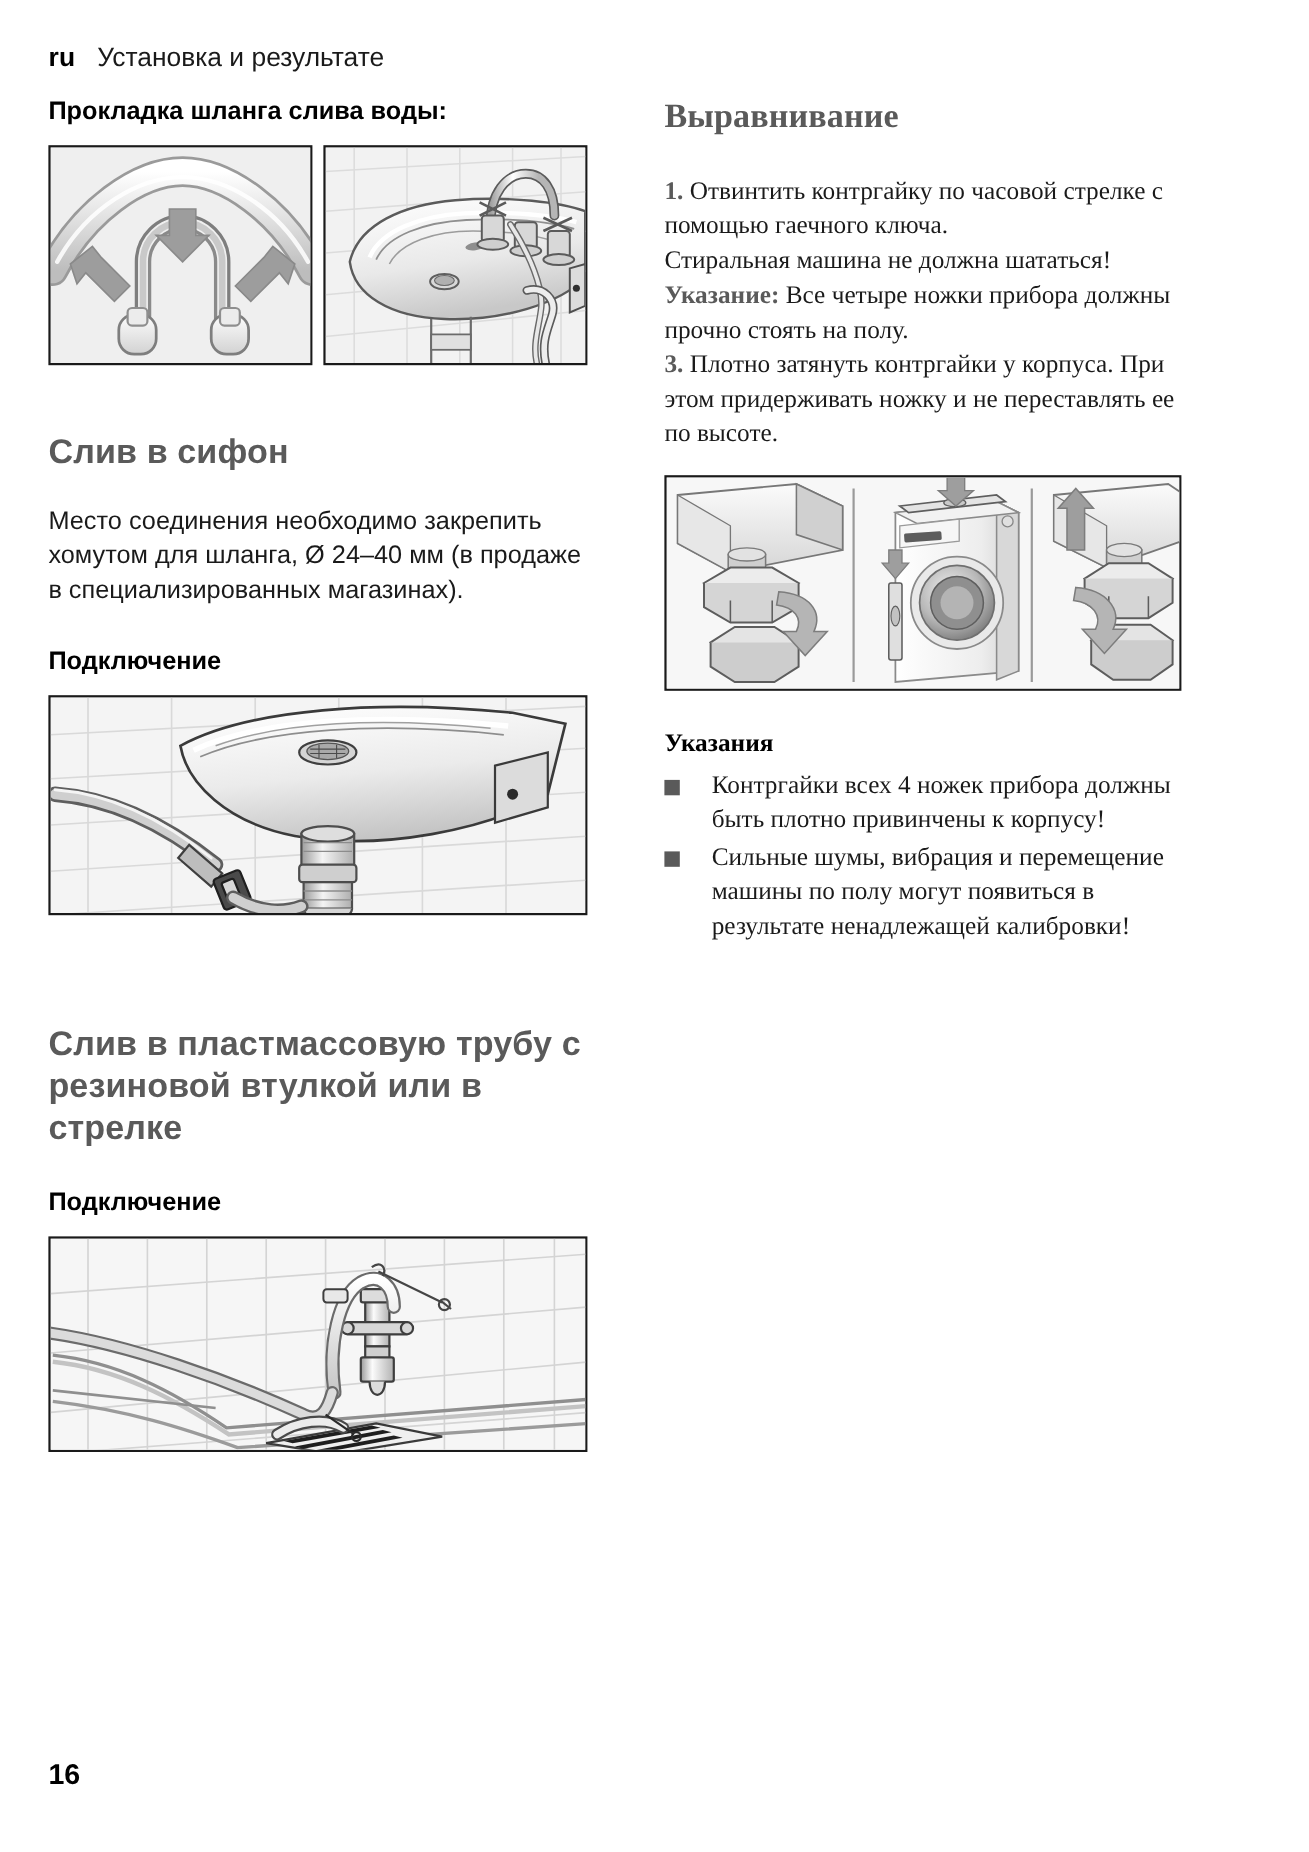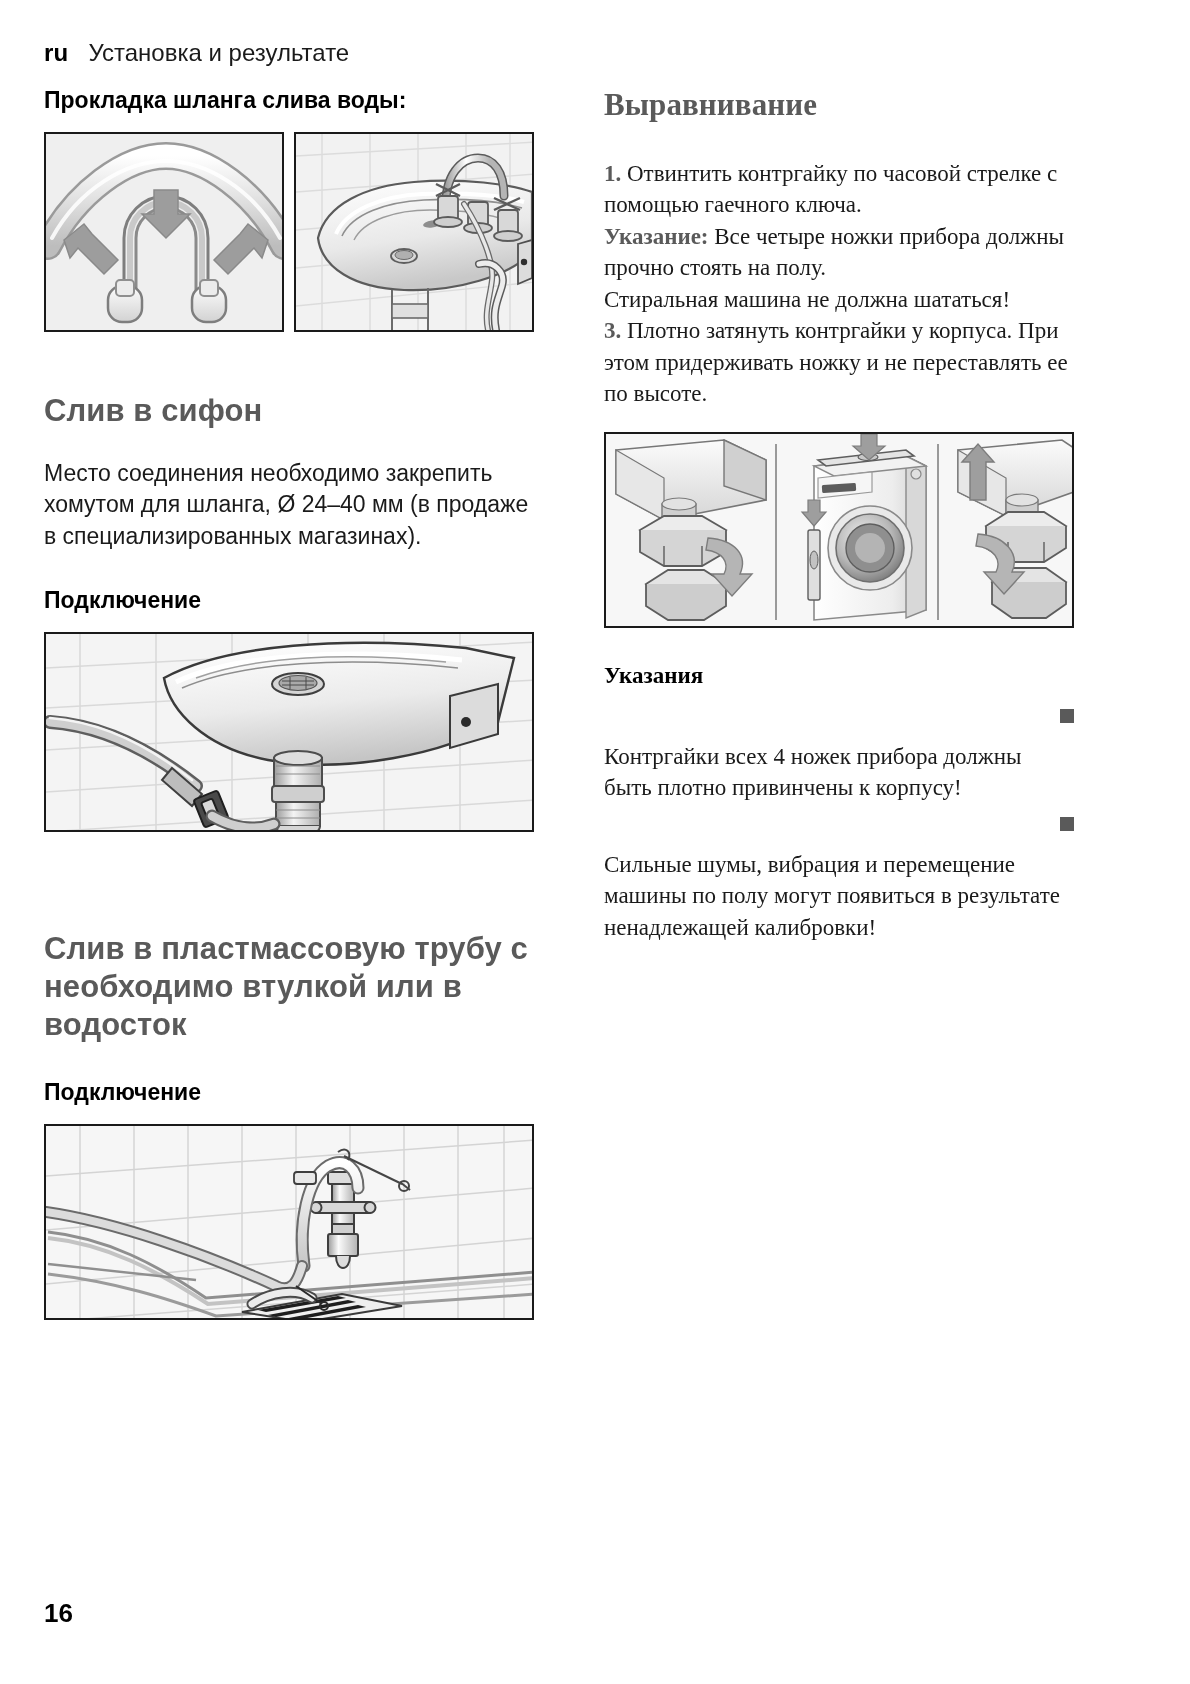--- a/index.html
+++ b/index.html
@@ -89,24 +89,23 @@
     background: #f0f0f0;
     position: relative;
     overflow: hidden;
   }
   .fig-row { display: flex; gap: 10px; }
 
   
   .bullet-list { margin: 0; padding: 0; list-style: none; }
   .bullet-item {
     display: flex;
-    align-items: flex-end;
-    gap: 18px;
+    align-items: flex-start;
+    gap: 29px;
     margin-bottom: 2px;
-    flex-direction: column;
   }
   .bullet-sq {
     flex: 0 0 auto;
     width: 14px;
     height: 14px;
     background: #5a5a5a;
     margin-top: 11px;
   }
   .bullet-txt {
     font-size: 23px;
@@ -353,21 +352,21 @@
       </g>
 
       <path d="M166,182 C 190,196 212,196 228,190" fill="none" stroke="#5e5e5e" stroke-width="13" stroke-linecap="round"></path>
       <path d="M166,182 C 190,196 212,196 228,190" fill="none" stroke="#cfcfcf" stroke-width="8.5" stroke-linecap="round"></path>
     </svg>
   </div>
 
   <div class="spacer-60"></div>
   <div style="height:38px"></div>
 
-  <div class="h-gray-big">Слив в пластмассовую трубу с необходимо втулкой или в водосток</div>
+  <div class="h-gray-big">Слив в пластмассовую трубу с резиновой втулкой или в стрелке</div>
 
   <div class="spacer-34"></div>
 
   <div class="h-bold-black">Подключение</div>
 
   <div class="spacer-18"></div>
 
   <div class="figure" style="width:490px;height:196px;">
     <svg viewBox="0 0 490 196" width="490" height="196">
       <defs>
@@ -458,26 +457,26 @@
   <div class="h-gray-big">Выравнивание</div>
 
   <div class="spacer-34"></div>
 
   <p class="body-text">
     <span class="num">1.</span>
     <span>Отвинтить контргайку по часовой стрелке с помощью гаечного ключа.</span>
   </p>
 
 
+  <p class="body-text">Стиральная машина не должна шататься!</p>
+
   <p class="body-text">
     <span class="lead">Указание:</span>
     <span>Все четыре ножки прибора должны прочно стоять на полу.</span>
   </p>
-
-  <p class="body-text">Стиральная машина не должна шататься!</p>
 
   <p class="body-text">
     <span class="num">3.</span>
     <span>Плотно затянуть контргайки у корпуса. При этом придерживать ножку и не переставлять ее по высоте.</span>
   </p>
 
   <div class="spacer-22"></div>
 
   <div class="figure" style="width:470px;height:196px;">
     <svg viewBox="0 0 470 196" width="470" height="196">

